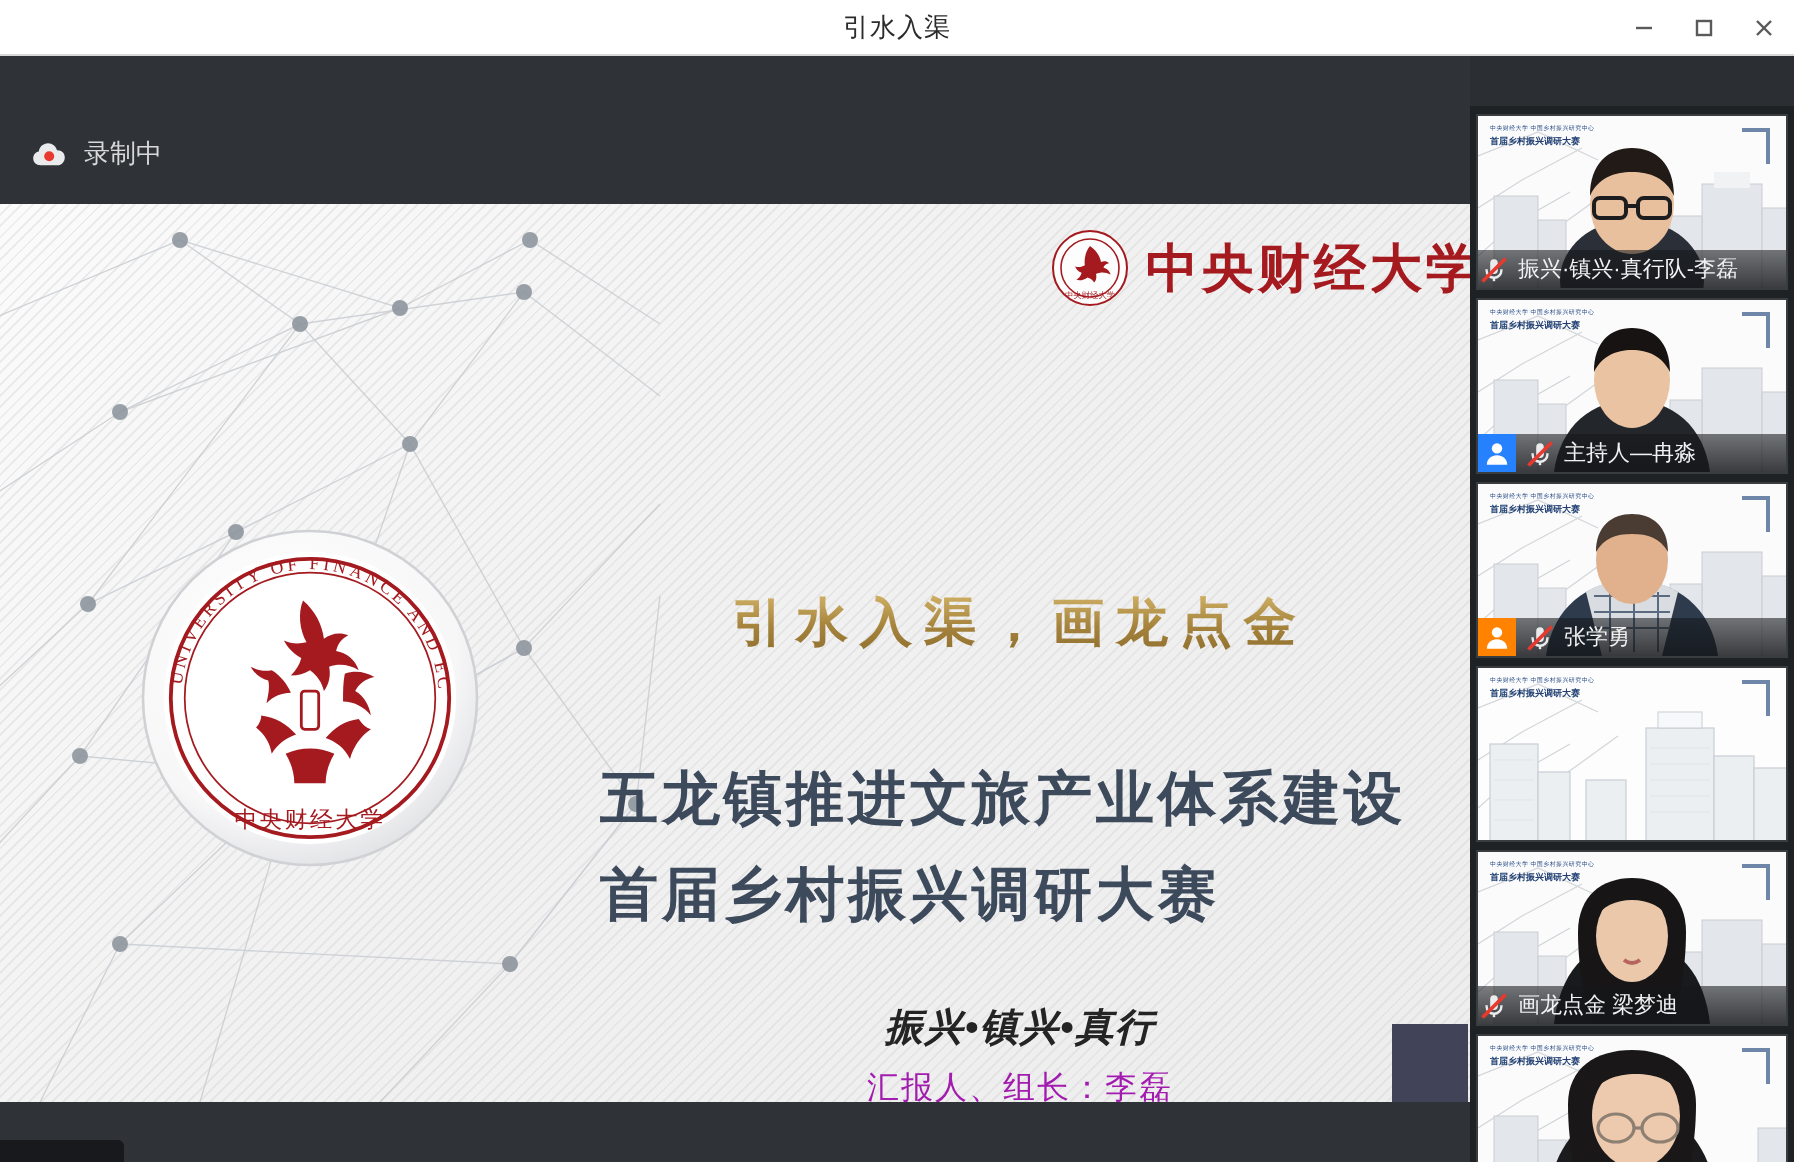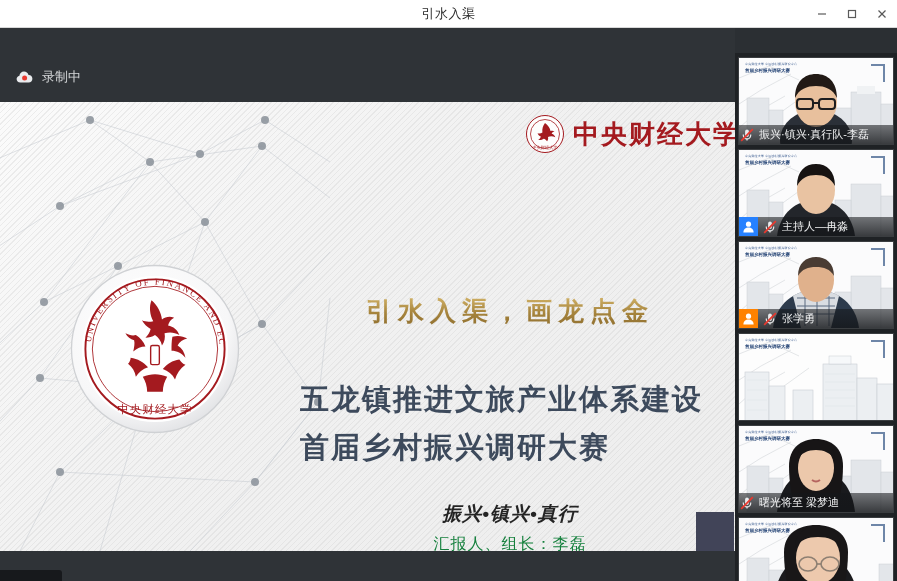--- a/index.html
+++ b/index.html
@@ -82,21 +82,21 @@
   }
   .slide-sub.l1 { top:278px; }
   .slide-sub.l2 { top:326px; }
 
   .slogan {
     position:absolute; left:300px; top:399px; width:420px; text-align:center;
     font-size:19px; font-weight:bold; color:#242424; letter-spacing:1px;font-style:italic;
   }
   .credit {
     position:absolute; left:280px; width:460px; text-align:center;
-    font-size:16px; color:#15803d; letter-spacing:1px; white-space:nowrap;
+    font-size:16px; color:#a21caf; letter-spacing:1px; white-space:nowrap;
   }
   .credit.c1 { top:432px; }
 
   .deco-bar {
     position:absolute; left:696px; top:410px; width:38px; height:113px;
     background:#414458;
   }
 
   
   .rail {
@@ -480,21 +480,21 @@
       <div class="corner-br"></div>
       <div class="tile-footer">
         <span class="mic-muted">
           <svg width="16" height="16" viewBox="0 0 16 16">
             <path d="M8 2.6a1.9 1.9 0 0 1 1.9 1.9v3.6A1.9 1.9 0 0 1 8 10a1.9 1.9 0 0 1-1.9-1.9V4.5A1.9 1.9 0 0 1 8 2.6z" fill="#e9ebed"></path>
             <path d="M4.3 7.6v.6a3.7 3.7 0 0 0 7.4 0v-.6" fill="none" stroke="#e9ebed" stroke-width="1.2"></path>
             <line x1="8" y1="11.8" x2="8" y2="13.6" stroke="#e9ebed" stroke-width="1.2"></line>
             <line x1="2.2" y1="13.8" x2="13.8" y2="2.2" stroke="#e8392f" stroke-width="1.8"></line>
           </svg>
         </span>
-        <span class="tile-name">曙光将至 梁梦迪</span>
+        <span class="tile-name">画龙点金 梁梦迪</span>
       </div>
     </div>
 
     <div class="tile">
       <div class="tile-video">
         <svg width="156" height="88" viewBox="0 0 156 88">
           <rect width="156" height="88" fill="#fbfbfc"></rect>
           <g stroke="#d2d5d9" stroke-width="0.6" fill="none">
             <path d="M0 20 L30 8 L60 22 M0 46 L22 32 L52 16 M0 70 L18 54 L46 38 M10 88 L34 60 L70 34"></path>
           </g>

